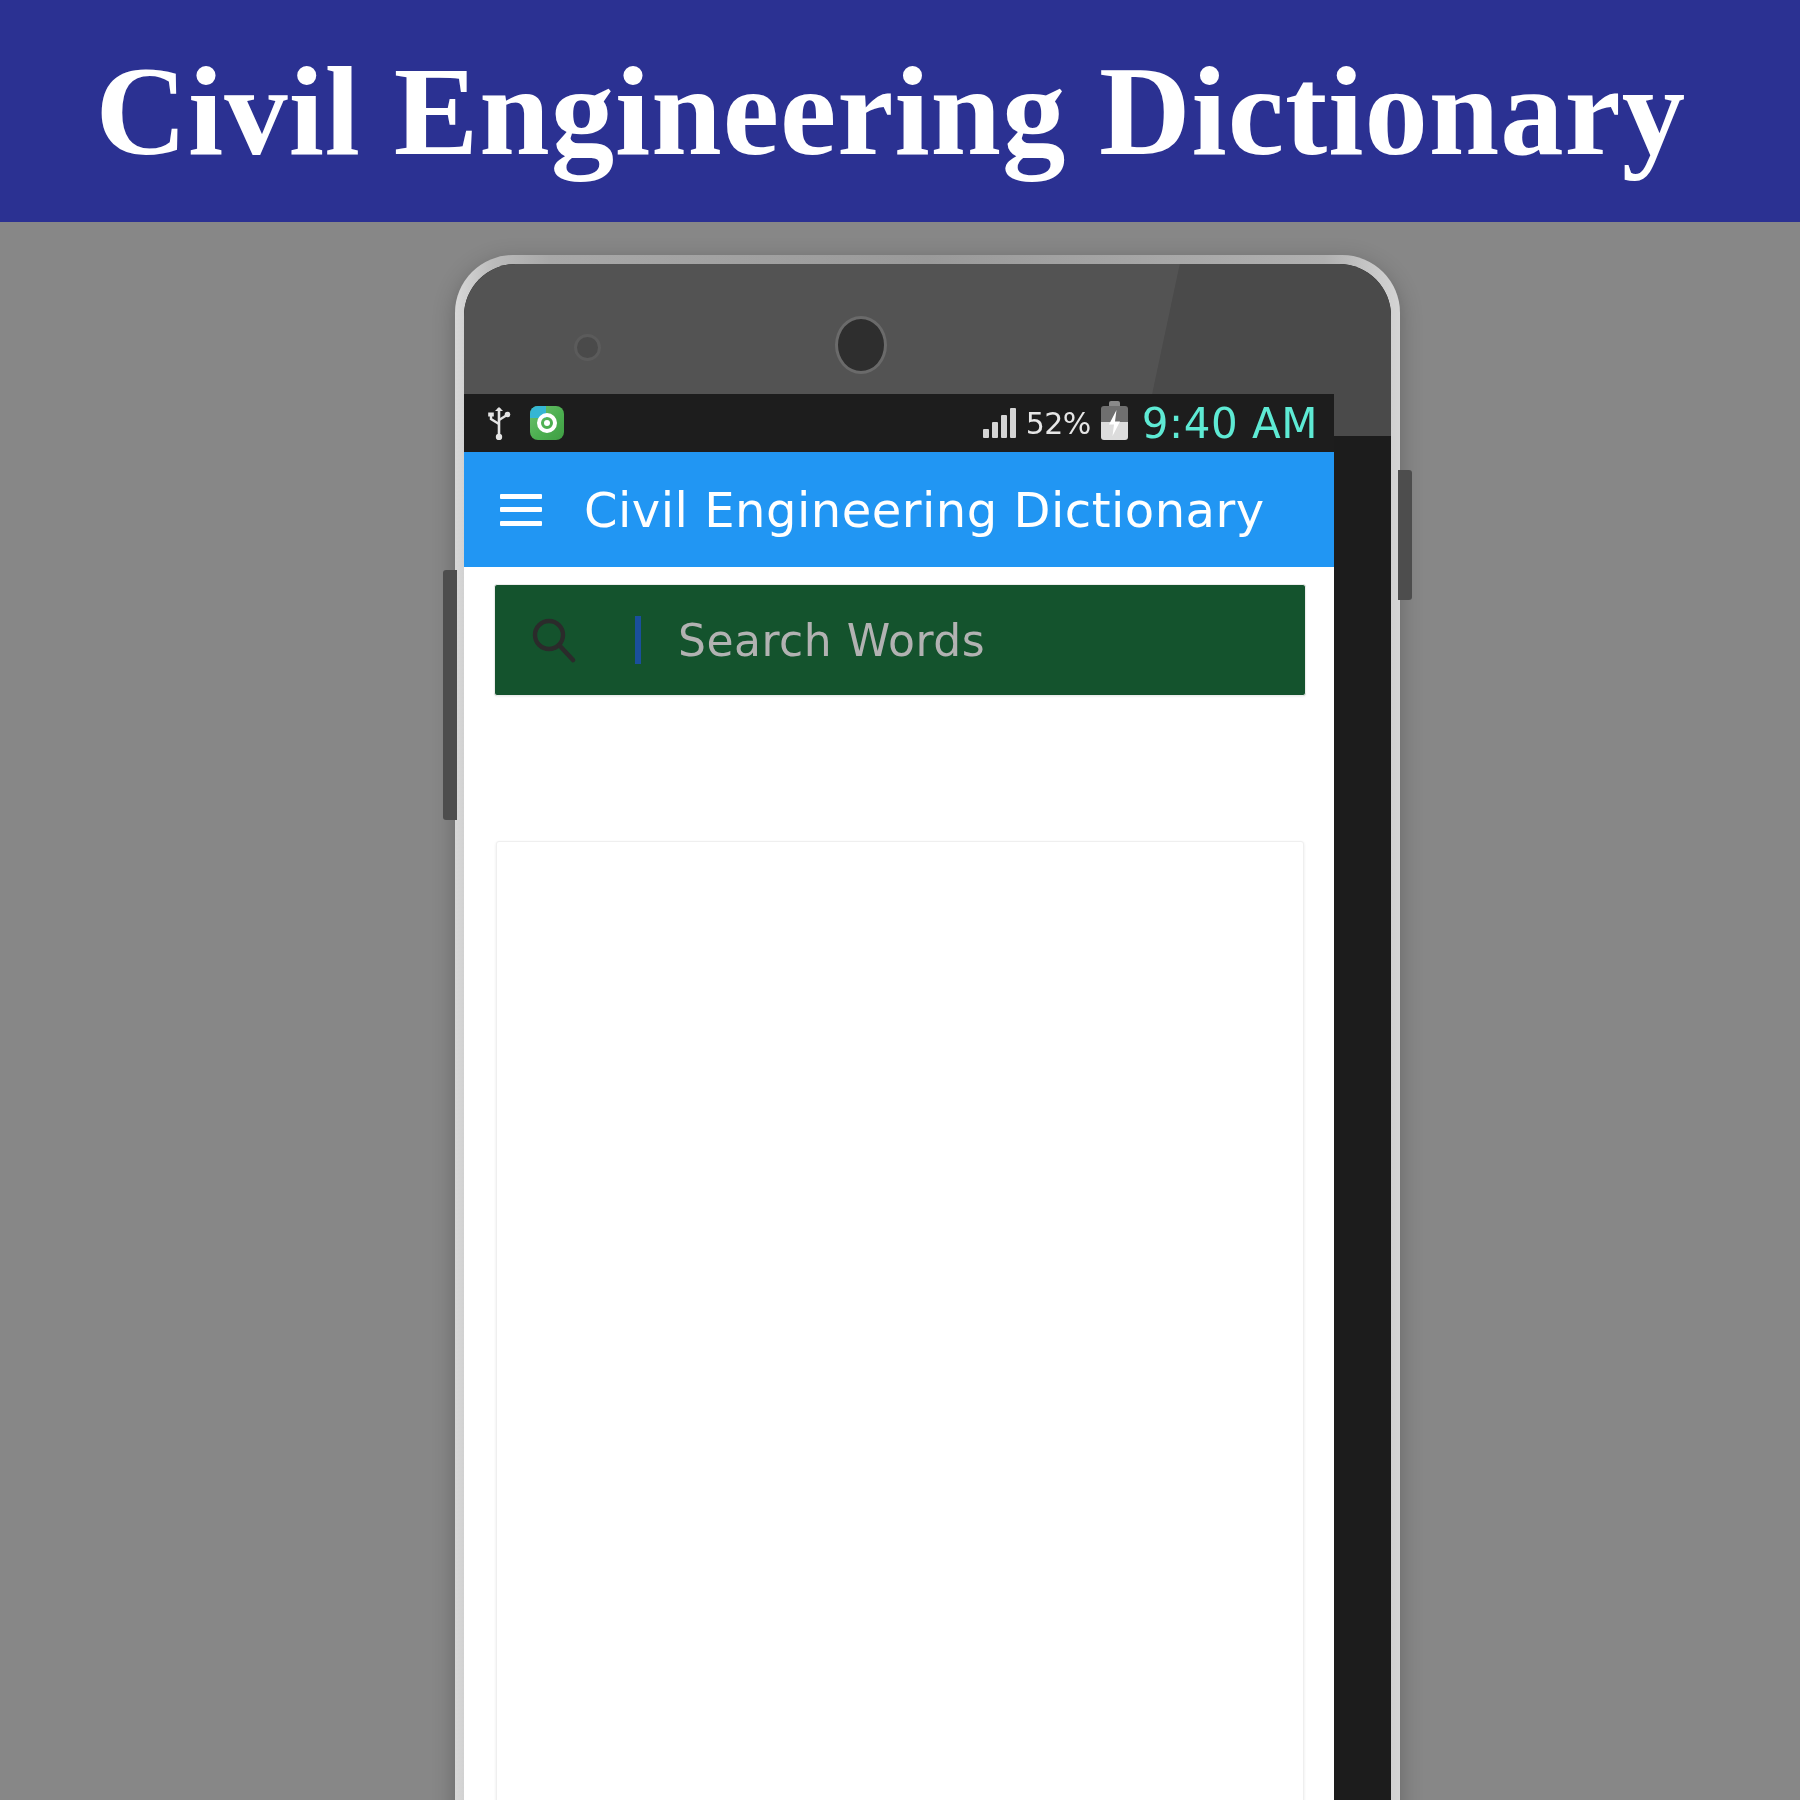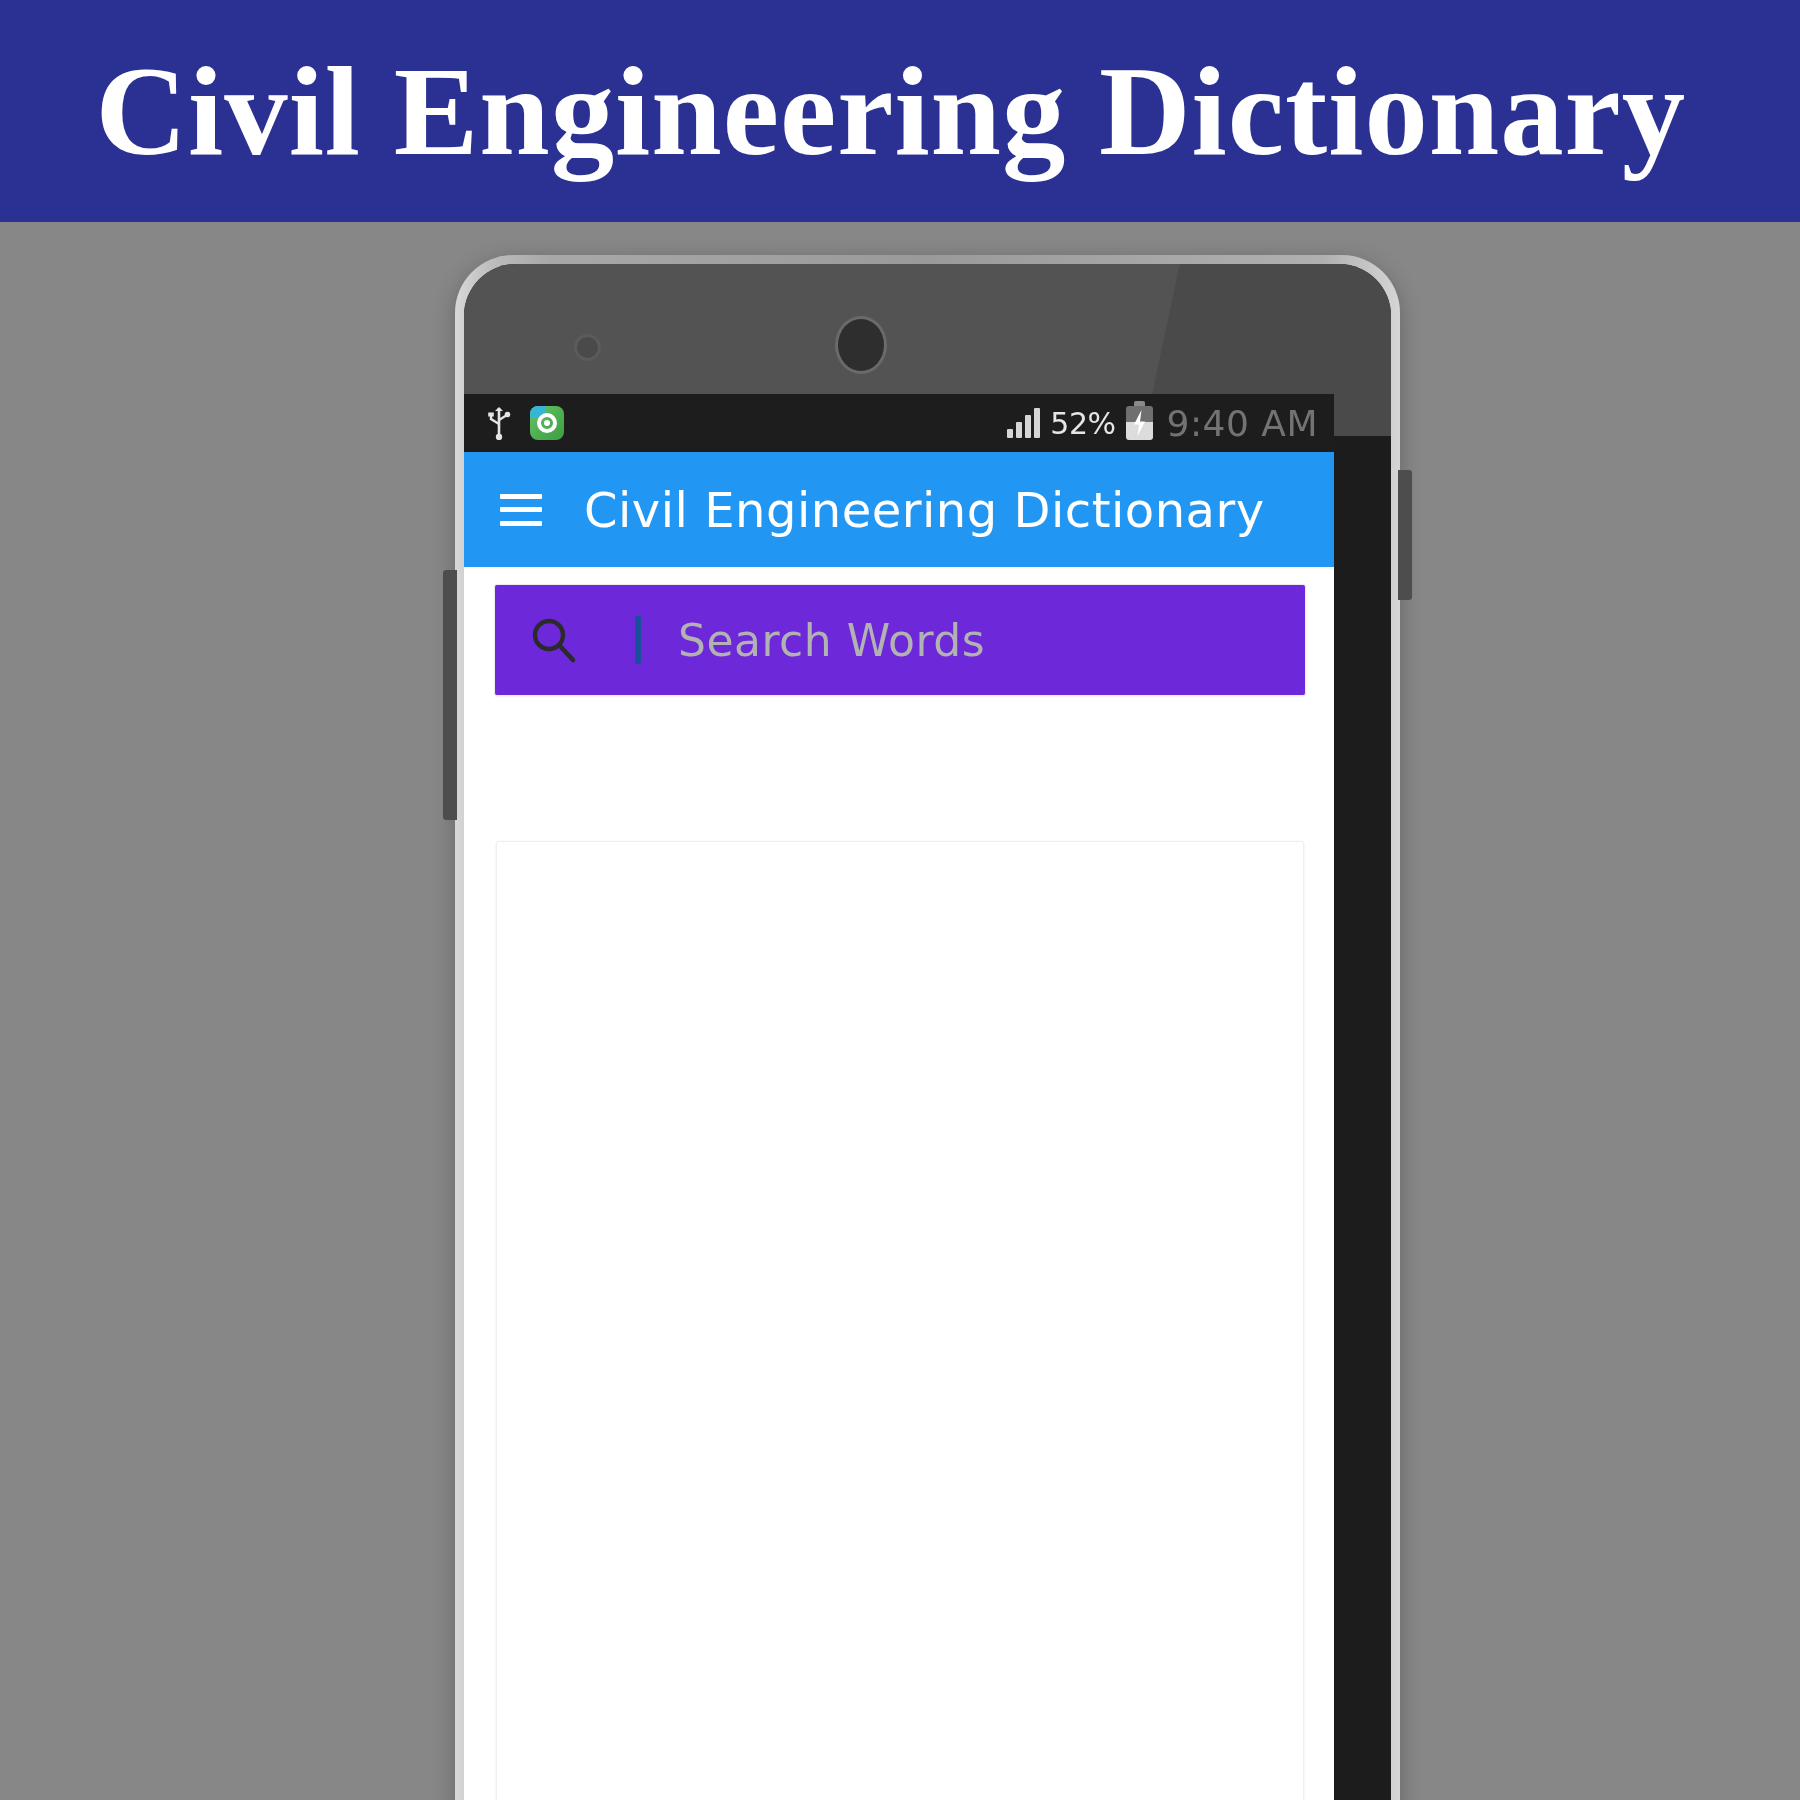--- a/index.html
+++ b/index.html
@@ -252,22 +252,22 @@
     width: 11px; height: 5px;
     border-radius: 2px 2px 0 0;
     background: #8a8a8a;
   }
   .battery-bolt {
     position: absolute;
     left: 5px; top: 3px;
     width: 17px; height: 28px;
   }
   .clock {
-    color: #737373;
-    font-size: 36px;
+    color: #5eead4;
+    font-size: 42px;
     font-family: "DejaVu Sans", sans-serif;
     letter-spacing: 0.5px;
     padding-left: 4px;
     padding-right: 4px;
   }
 
   
   .app-bar {
     height: 115px;
     background: #2196f3;
@@ -307,21 +307,21 @@
     height: 1279px;
     padding: 0;
   }
 
   .search-card {
     position: absolute;
     left: 30px;
     top: 17px;
     width: 812px;
     height: 112px;
-    background: #6d28d9;
+    background: #14532d;
     border: 1px solid #ececec;
     border-radius: 3px;
     box-sizing: border-box;
     display: flex;
     align-items: center;
     box-shadow: 0 1px 2px rgba(0,0,0,0.06);
     gap: 35px;
   }
   .search-icon {
     margin-left: 33px;

